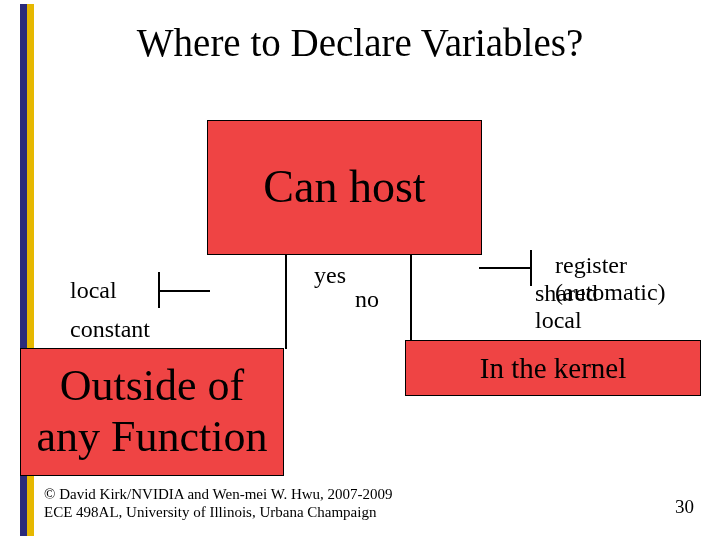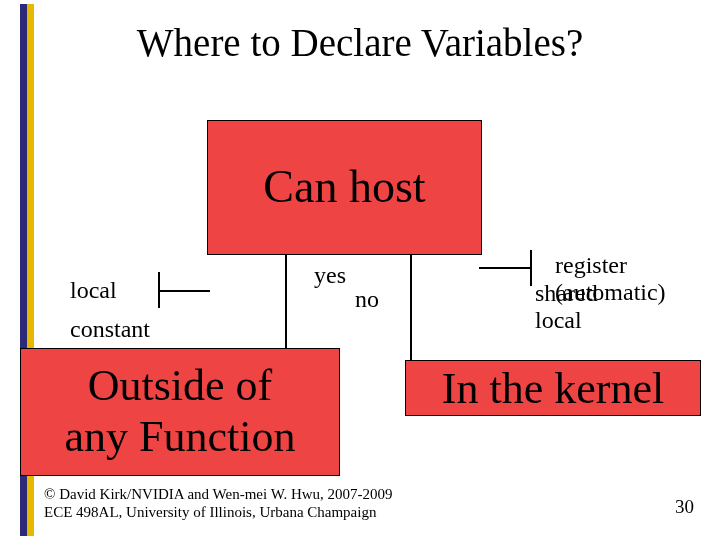--- a/index.html
+++ b/index.html
@@ -47,32 +47,32 @@
     top: 120px;
     width: 275px;
     height: 135px;
     font-size: 46px;
     text-align: center;
     line-height: 1.1;
   }
   .box-left {
     left: 20px;
     top: 348px;
-    width: 320px;
+    width: 264px;
     height: 128px;
     font-size: 44px;
     text-align: center;
     line-height: 1.15;
   }
   .box-right {
     left: 405px;
-    top: 360px;
+    top: 340px;
     width: 296px;
     height: 56px;
-    font-size: 44px;
+    font-size: 29px;
   }
 
   .line {
     position: absolute;
     background: #000;
   }
   .line-yes-v {
     left: 285px;
     top: 255px;
     width: 2px;

